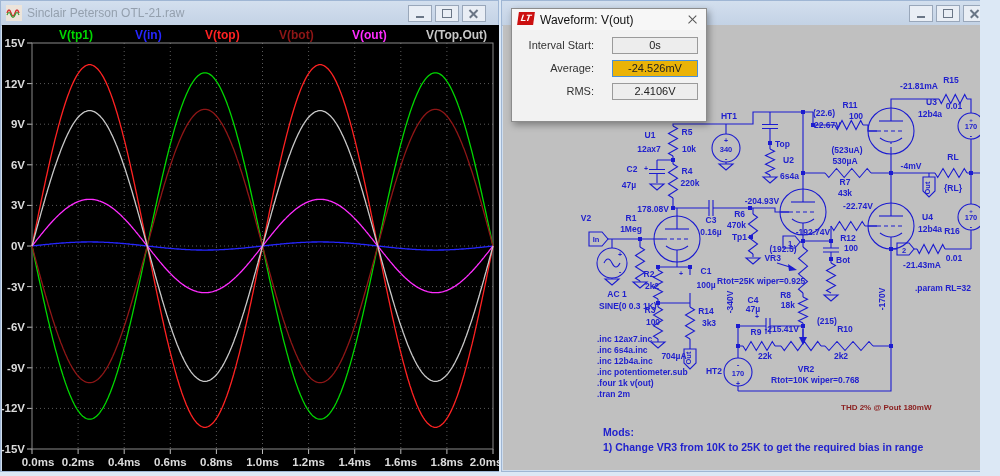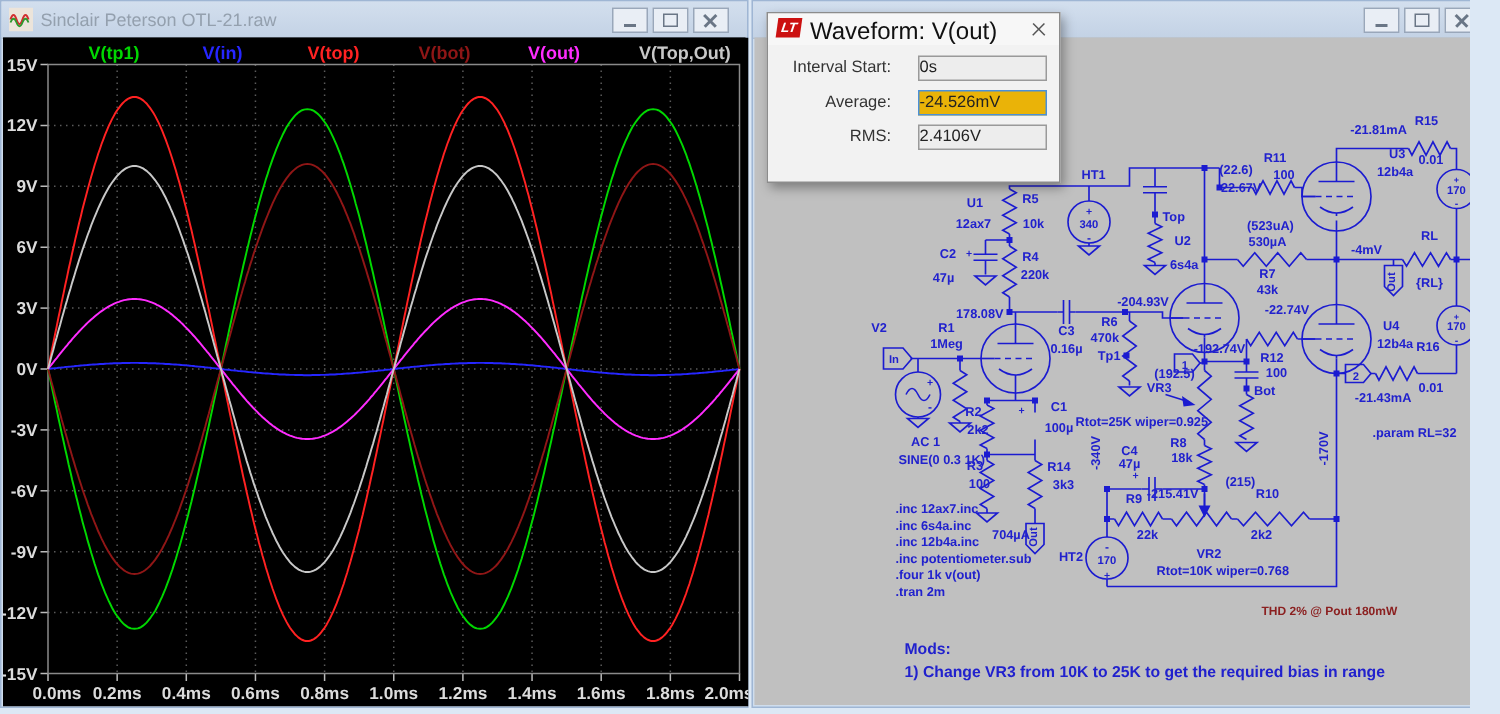--- a/index.html
+++ b/index.html
@@ -22,28 +22,28 @@
   .plot-client{position:absolute;left:1px;right:1px;top:24px;bottom:1px;background:#000;}
   .legend{position:absolute;left:0;top:3px;width:100%;height:16px;text-align:right;}
   .legend span{position:absolute;font-size:12px;font-weight:bold;white-space:nowrap;}
   .plot-svg{position:absolute;left:0;top:0;}
   .schem-client{position:absolute;left:1px;right:1px;top:24px;bottom:1px;background:#c0c0c0;overflow:hidden;}
   .schem-svg{position:absolute;left:0;top:0;}
   
   .dialog{position:absolute;left:511px;top:8px;width:194px;height:112px;background:#f2f2f2;border:1px solid #8c8c8c;box-shadow:2px 3px 7px rgba(0,0,0,0.35);z-index:10;}
   .dlg-title{position:relative;height:21px;background:#f7f7f7;}
   .lt-logo{position:absolute;left:6px;top:3px;width:16px;height:13px;background:#cc1111;color:#fff;font-weight:bold;font-style:italic;font-size:9px;text-align:center;line-height:13px;transform:skewX(-8deg);}
-  .dlg-title .t{position:absolute;left:28px;top:4px;font-size:16px;color:#111;}
+  .dlg-title .t{position:absolute;left:28px;top:4px;font-size:12px;color:#111;}
   .dlg-close{position:absolute;right:6px;top:3px;width:15px;height:15px;}
   .dlg-close::before,.dlg-close::after{content:"";position:absolute;left:2px;top:6.5px;width:11px;height:1.4px;background:#555;}
   .dlg-close::before{transform:rotate(45deg);}
   .dlg-close::after{transform:rotate(-45deg);}
   .dlg-row{display:flex;align-items:center;margin:7px 8px 0 0;height:16px;gap:12px;}
   .dlg-row label{width:82px;text-align:right;font-size:11px;color:#333;margin-right:6px;}
-  .dlg-val{flex:1;height:15px;line-height:15px;border:1px solid #9a9a9a;background:#ededed;font-size:11px;color:#222;}
+  .dlg-val{flex:1;height:15px;line-height:15px;border:1px solid #9a9a9a;background:#ededed;text-align:center;font-size:11px;color:#222;}
   .dlg-val.focused{background:#eab308;border:1px solid #4a90d9;}
 </style>
 </head>
 <body>
 
 <div class="desktop">
 
   <div class="win win-left">
     <div class="titlebar">
       <svg class="wicon" viewBox="0 0 16 16">

